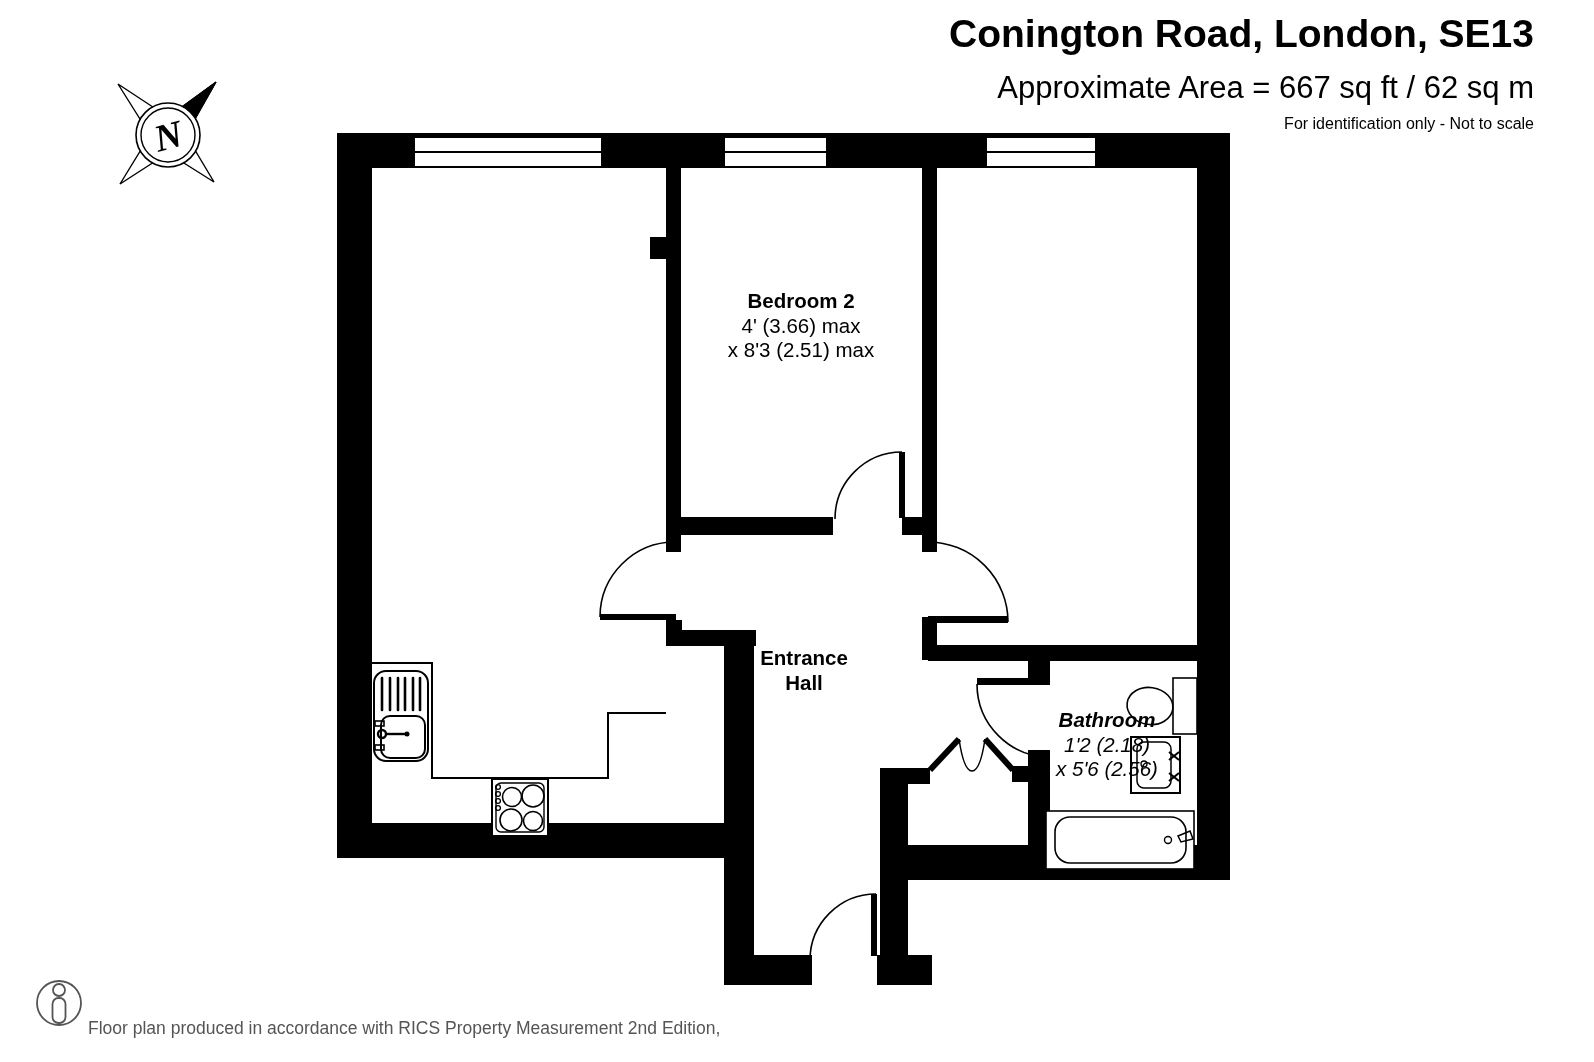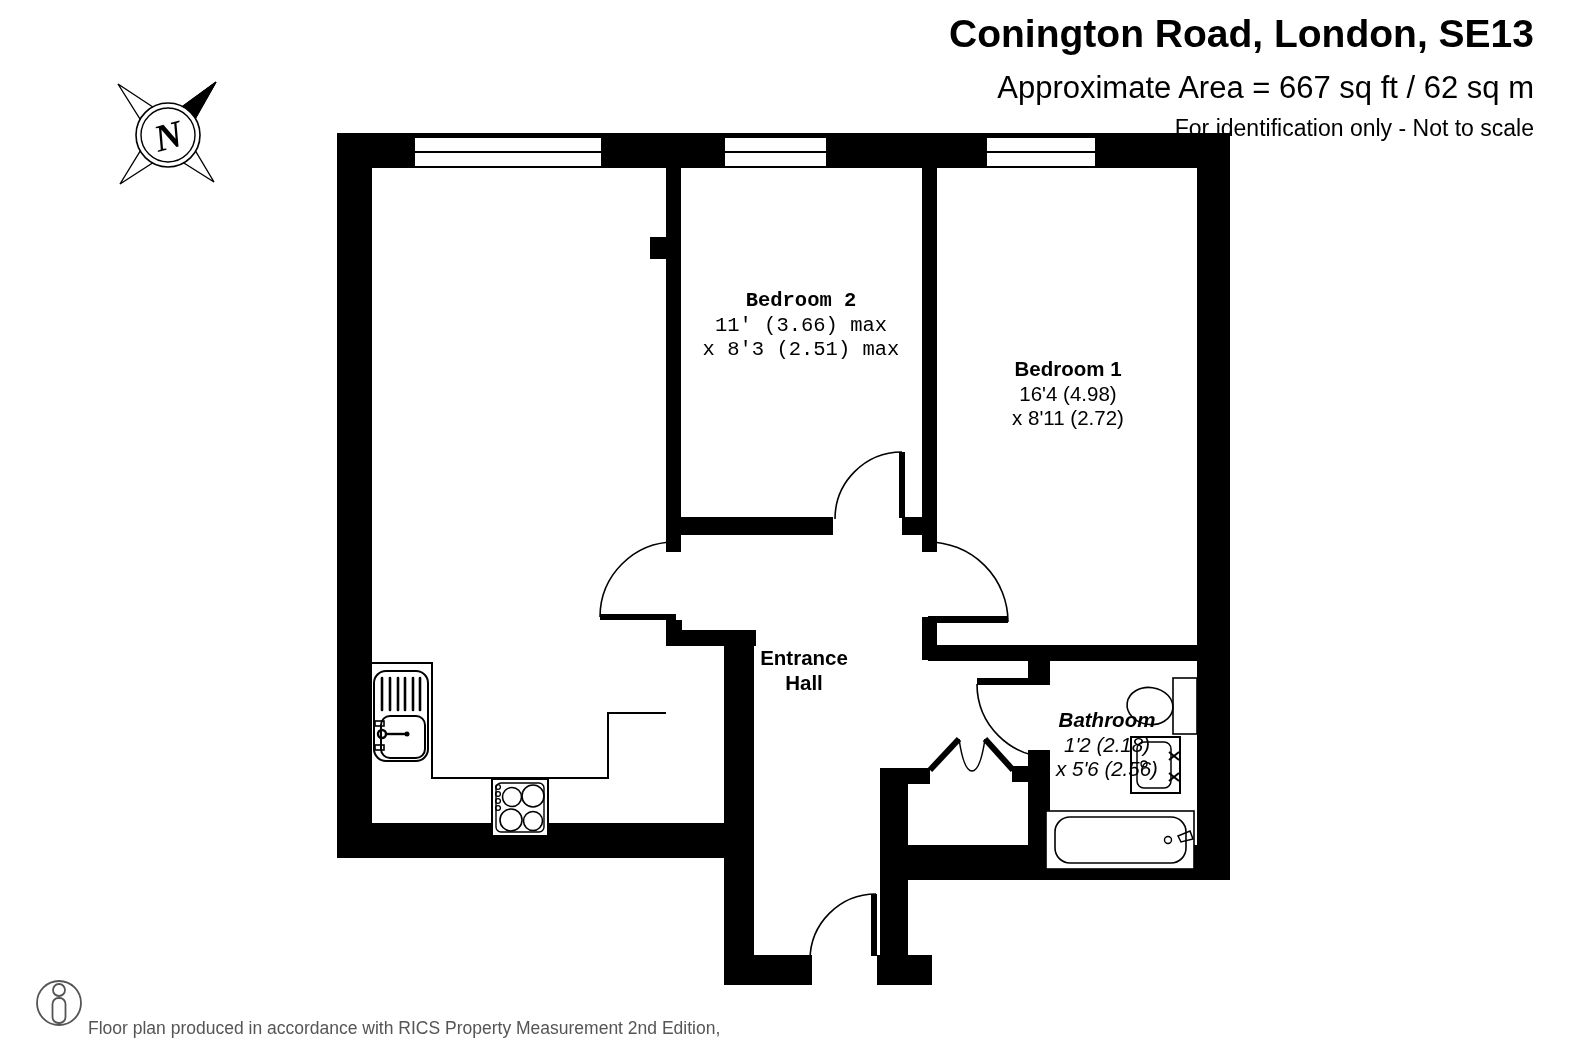--- a/index.html
+++ b/index.html
@@ -5,21 +5,21 @@
   html,body{margin:0;padding:0;background:#fff;}
   .canvas{position:relative;width:1594px;height:1062px;background:#fff;overflow:hidden;
           font-family:"Liberation Sans",sans-serif;color:#000;}
   .w{position:absolute;background:#000;}
   .window{position:absolute;background:#fff;border:2px solid #000;box-sizing:border-box;}
   .window::after{content:"";position:absolute;left:0;right:0;top:50%;margin-top:-1px;border-top:2px solid #000;}
   .overlay{position:absolute;left:0;top:0;pointer-events:none;}
   .titleblock{position:absolute;right:60px;top:12px;text-align:right;white-space:nowrap;}
   .titleblock .t1{font-size:39px;font-weight:bold;letter-spacing:0px;}
   .titleblock .t2{font-size:31px;margin-top:14px;}
-  .titleblock .t3{font-size:23px;margin-top:9px;}
+  .titleblock .t3{font-size:16px;margin-top:9px;}
   .room-label{position:absolute;transform:translateX(-50%);text-align:center;
               font-size:20.5px;line-height:24.5px;white-space:nowrap;}
   .room-label .t{font-weight:bold;display:block;}
   .room-label .d{display:block;}
   .footer{position:absolute;left:88px;top:976px;font-size:17.5px;line-height:21px;
           color:#555;white-space:pre;}
 </style>
 </head>
 <body>
 
@@ -138,31 +138,26 @@
     </g>
 
     <g stroke="#555" fill="none" stroke-width="1.8">
       <circle cx="59" cy="1003" r="22"></circle>
       <circle cx="59" cy="990" r="6"></circle>
       <rect x="52.5" y="998" width="13" height="25" rx="6"></rect>
     </g>
   </svg>
 
 
-  <div class="room-label" style="left:801px;top:289px;font-family:Liberation Mono, monospace;">
+  <div class="room-label" style="left:801px;top:289px;">
     <span class="t">Bedroom 2</span>
-    <span class="d">11' (3.66) max</span>
+    <span class="d">4' (3.66) max</span>
     <span class="d">x 8'3 (2.51) max</span>
   </div>
 
-  <div class="room-label" style="left:1068px;top:357px;">
-    <span class="t">Bedroom 1</span>
-    <span class="d">16'4 (4.98)</span>
-    <span class="d">x 8'11 (2.72)</span>
-  </div>
 
   <div class="room-label" style="left:804px;top:646px;">
     <span class="t">Entrance</span>
     <span class="t">Hall</span>
   </div>
 
   <div class="room-label" style="left:1107px;top:708px;font-style:italic;">
     <span class="t">Bathroom</span>
     <span class="d">1'2 (2.18)</span>
     <span class="d">x 5'6 (2.56)</span>

